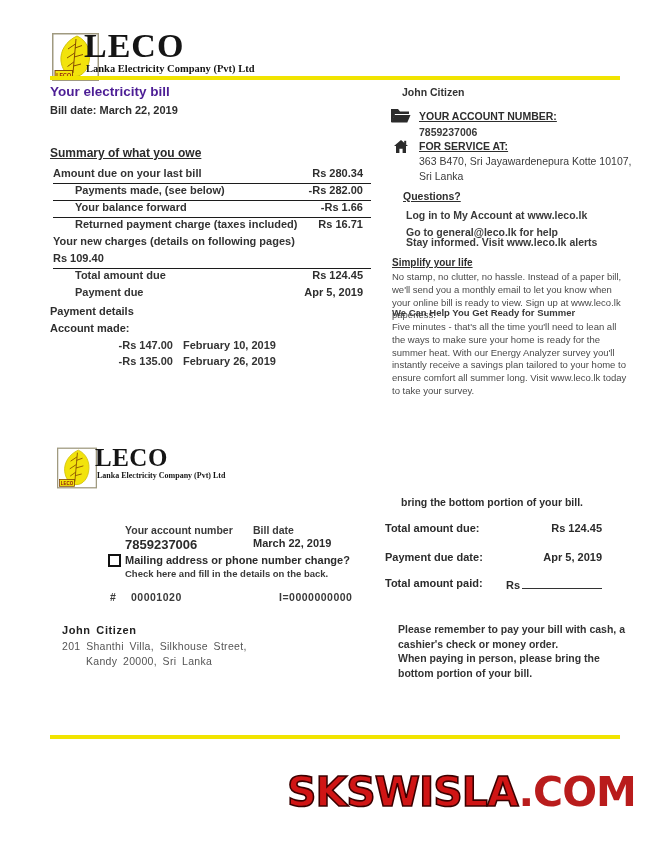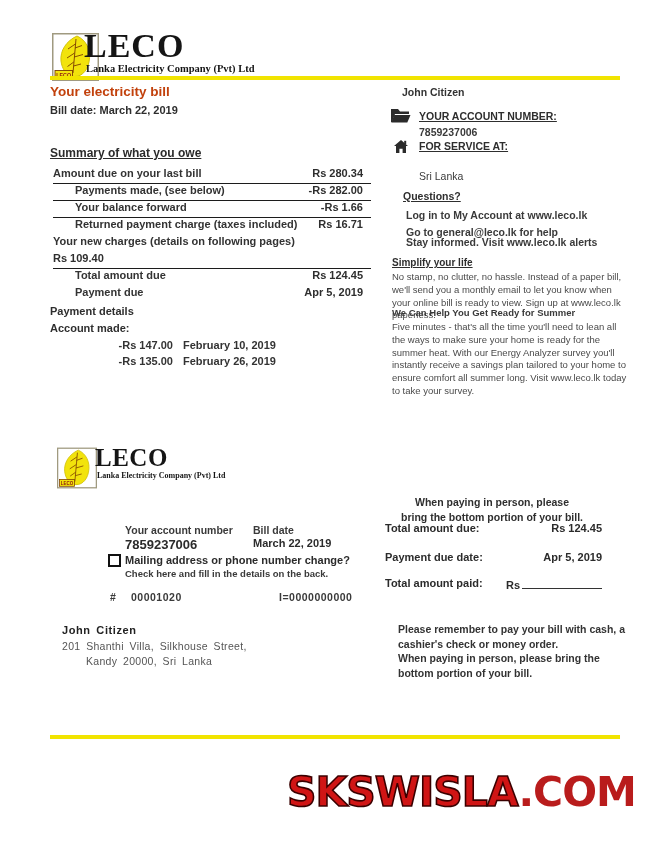--- a/index.html
+++ b/index.html
@@ -11,21 +11,21 @@
   .abs { position:absolute; }
   .serif { font-family:"Liberation Serif", serif; }
 
   .brand-name { font-size:34px; font-weight:bold; color:#151515; letter-spacing:1px; }
   .brand-sub  { font-size:10.5px; font-weight:bold; color:#151515; }
   .brand2-name { font-size:25px; font-weight:bold; color:#151515; letter-spacing:0.5px; }
   .brand2-sub  { font-size:8px; font-weight:bold; color:#151515; }
 
   .rule-yellow { height:4px; background:#f1e400; }
 
-  .doc-title { font-size:13.5px; font-weight:bold; color:#c2410c; }
+  .doc-title { font-size:13.5px; font-weight:bold; color:#4c1d95; }
   .bill-date { font-size:11px; font-weight:bold; color:#2e2e2e; }
   .sec-head { font-size:12px; font-weight:bold; color:#2b2b2b; text-decoration:underline; }
 
   .r-name { font-size:10.5px; font-weight:600; color:#333; }
   .r-label { font-size:10.5px; font-weight:bold; color:#2e2e2e; text-decoration:underline; }
   .r-val { font-size:10.5px; font-weight:600; color:#3a3a3a; }
   .r-item { font-size:10.5px; font-weight:600; color:#3a3a3a; }
   .r-parhead { font-size:9.5px; font-weight:600; color:#3a3a3a; }
   .r-par { font-size:9.5px; color:#4a4a4a; line-height:12.8px; }
 
@@ -91,20 +91,21 @@
   <div class="abs r-label" style="left:419px; top:110px;">YOUR ACCOUNT NUMBER:</div>
   <div class="abs r-val" style="left:419px; top:126px;">7859237006</div>
 
   <div class="abs" style="left:394px; top:139px;">
     <svg width="14" height="13" viewBox="0 0 14 13">
       <path fill="#2b2b2b" d="M7 0 L14 6 H12 V13 H8.6 V8.8 H5.4 V13 H2 V6 H0 Z"></path>
       <rect x="10.2" y="0.8" width="2" height="3.2" fill="#2b2b2b"></rect>
     </svg>
   </div>
   <div class="abs r-label" style="left:419px; top:140px;">FOR SERVICE AT:</div>
+  <div class="abs r-val" style="left:419px; top:155px; font-weight:500;">363 B470, Sri Jayawardenepura Kotte 10107,</div>
   <div class="abs r-val" style="left:419px; top:170px; font-weight:500;">Sri Lanka</div>
 
   <div class="abs r-label" style="left:403px; top:190px;">Questions?</div>
   <div class="abs r-item" style="left:406px; top:209px;">Log in to My Account at www.leco.lk</div>
   <div class="abs r-item" style="left:406px; top:226px;">Go to general@leco.lk for help</div>
   <div class="abs r-item" style="left:406px; top:236px;">Stay informed. Visit www.leco.lk alerts</div>
 
   <div class="abs r-label" style="left:392px; top:257px; font-size:10px;">Simplify your life</div>
   <div class="abs r-par" style="left:392px; top:271px; width:240px;">No stamp, no clutter, no hassle. Instead of a paper bill, we'll send you a monthly email to let you know when your online bill is ready to view. Sign up at www.leco.lk paperless.</div>
   <div class="abs r-parhead" style="left:392px; top:307px;">We Can Help You Get Ready for Summer</div>
@@ -163,21 +164,20 @@
       <path d="M25 3 C14 8 8 18 9 28 C10 36 14 41 19 43 C28 45.5 35 39 37 29 C39.5 17 34 7 25 3 Z" fill="#f2e30c" stroke="#d2c20a" stroke-width="1"></path>
       <path d="M24 6 L21 40 M23.4 11 L16 16 M23 15 L30 12.5 M22.6 20 L15 25 M22.2 24 L31 21.5 M21.8 29 L15.5 33.5 M21.5 33 L29 31" stroke="#7a3c00" stroke-width="0.9" fill="none"></path>
       <rect x="3" y="37.5" width="17.5" height="8" fill="#f2e30c" stroke="#7a3c00" stroke-width="0.9"></rect>
       <text x="11.7" y="44" font-size="5.3" text-anchor="middle" fill="#8a1212" font-weight="bold">LECO</text>
     </svg>
   </div>
   <div class="abs serif brand2-name" style="left:95px; top:444px;">LECO</div>
   <div class="abs serif brand2-sub" style="left:97px; top:471px;">Lanka Electricity Company (Pvt) Ltd</div>
 
   <div class="abs stub-notice" style="left:372px; top:495px;">
-    <div>When paying in person, please</div>
     <div>bring the bottom portion of your bill.</div>
   </div>
 
   <div class="abs stub-lbl" style="left:125px; top:524px;">Your account number</div>
   <div class="abs stub-lbl" style="left:253px; top:524px;">Bill date</div>
   <div class="abs stub-acct" style="left:125px; top:537px;">7859237006</div>
   <div class="abs stub-date" style="left:253px; top:537px;">March 22, 2019</div>
 
   <div class="abs chk-box" style="left:108px; top:554px;"></div>
   <div class="abs chk-lbl" style="left:125px; top:554px;">Mailing address or phone number change?</div>

